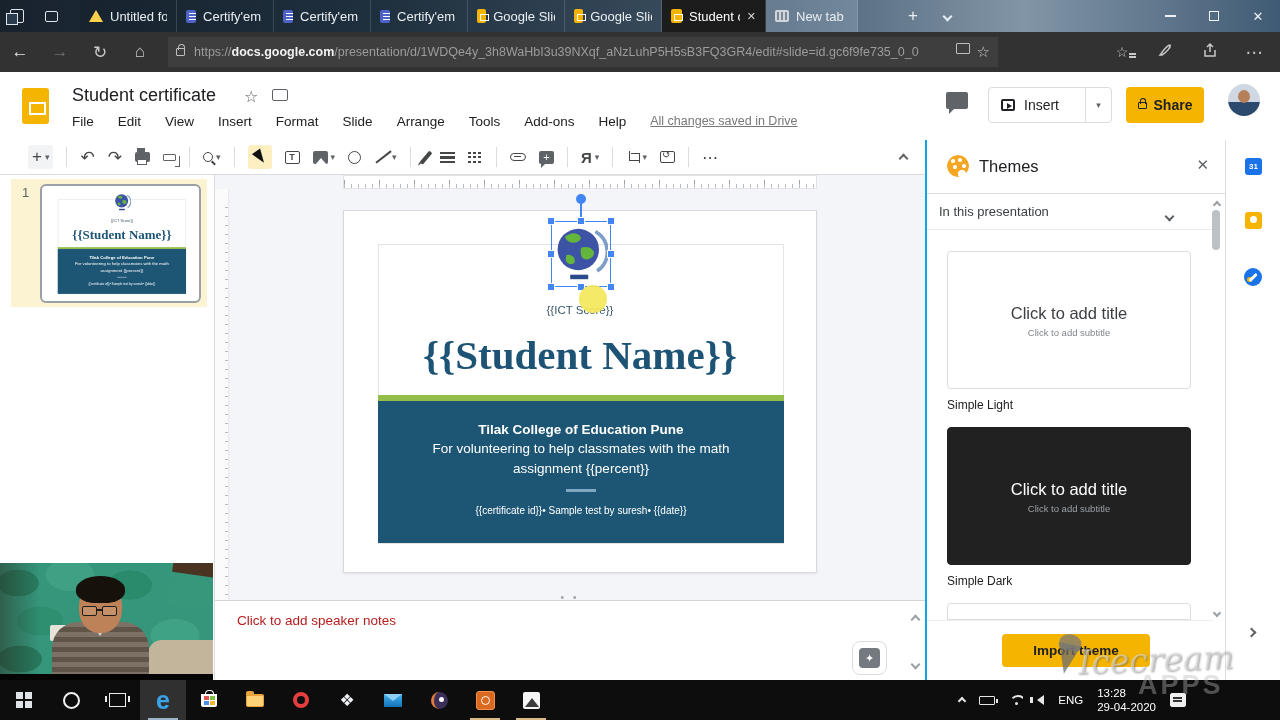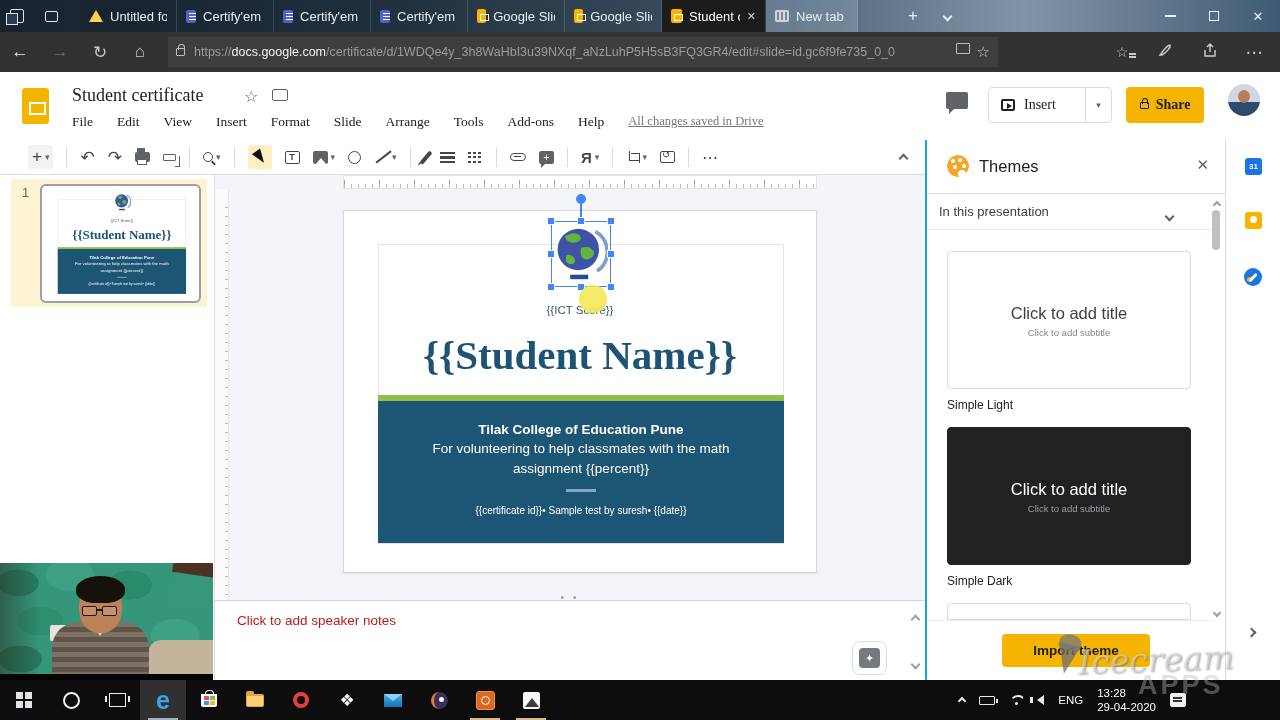--- a/index.html
+++ b/index.html
@@ -31,28 +31,28 @@
   .ico-pages{width:14px;height:14px;border:1.5px solid #dfe5ea;border-radius:2px;position:relative;background:transparent;}
   .ico-pages::after{content:"";position:absolute;left:-5px;top:3px;width:10px;height:10px;border:1.5px solid #dfe5ea;background:#2b3c4e;}
   .tab-close { margin-left:auto; font-size:11px; color:#cfd6dd; }
 
   
   .urlbar { position:absolute; left:0; top:32px; width:1280px; height:40px; background:#323232;
     display:flex; align-items:center; color:#c9c9c9; }
   .nav-g { width:40px; text-align:center; font-size:17px; }
   .url-field { margin-left:8px; width:830px; height:30px; background:#3e3e3e; display:flex; align-items:center;
     padding:0 8px; font-size:12.5px; }
-  .url-host { color:#f2f2f2; font-weight:normal; }
+  .url-host { color:#f2f2f2; font-weight:bold; }
   .url-dim { color:#9c9c9c; }
   .lock { width:9px; height:8px; border:1.5px solid #bdbdbd; border-radius:1px; position:relative; margin-right:9px; }
   .lock::before { content:""; position:absolute; left:1px; top:-5px; width:5px; height:5px; border:1.5px solid #bdbdbd; border-bottom:none; border-radius:4px 4px 0 0; }
   .url-right { margin-left:auto; display:flex; gap:7px; }
 
   
-  .gsheader { position:absolute; left:0; top:72px; width:1164px; height:68px; background:#fff;font-family:Liberation Serif, serif; }
+  .gsheader { position:absolute; left:0; top:72px; width:1164px; height:68px; background:#fff; }
   .gs-logo { position:absolute; left:22px; top:16px; width:27px; height:36px; background:#f4b400; border-radius:3px; }
   .gs-logo::after { content:""; position:absolute; left:7px; top:14px; width:13px; height:9px; border:2.5px solid #fff; }
   .doc-title { position:absolute; left:72px; top:13px; font-size:18px; color:#202124; }
   .menubar { position:absolute; left:72px; top:42px; display:flex; gap:24px; font-size:13.5px; color:#202124; }
   .save-status { font-size:12.5px; color:#777; text-decoration:underline; }
   .cmt-bubble { position:absolute; left:946px; top:20px; width:22px; height:17px; background:#606469; border-radius:2px; }
   .cmt-bubble::after { content:""; position:absolute; left:3px; bottom:-5px; border-left:6px solid #606469; border-bottom:6px solid transparent; }
   .btn-present { position:absolute; left:988px; top:15px; width:124px; height:36px; border:1px solid #dadce0; border-radius:4px;
     display:flex; align-items:center; font-size:14px; color:#202124; background:#fff; }
   .present-main { display:flex; align-items:center; gap:9px; padding:0 12px; flex:1; }
@@ -320,21 +320,21 @@
   </div>
 </div>
 
 <div class="urlbar">
   <div class="nav-g" style="color:#e8e8e8;">←</div>
   <div class="nav-g" style="color:#6f6f6f;">→</div>
   <div class="nav-g">↻</div>
   <div class="nav-g">⌂</div>
   <div class="url-field">
     <span class="lock"></span>
-    <span style="white-space:nowrap;overflow:hidden;"><span class="url-dim">https://</span><span class="url-host">docs.google.com</span><span class="url-dim">/certificate/d/1WDQe4y_3h8WaHbI3u39NXqf_aNzLuhP5H5sB3FQ3GR4/edit#slide=id.gc6f9fe735_0_0</span></span>
+    <span style="white-space:nowrap;overflow:hidden;"><span class="url-dim">https://</span><span class="url-host">docs.google.com</span><span class="url-dim">/presentation/d/1WDQe4y_3h8WaHbI3u39NXqf_aNzLuhP5H5sB3FQ3GR4/edit#slide=id.gc6f9fe735_0_0</span></span>
     <span class="url-right">
       <span style="width:14px;height:11px;border:1.5px solid #bdbdbd;border-radius:1px;position:relative;"></span>
       <span style="font-size:15px;">☆</span>
     </span>
   </div>
   <div style="margin-left:auto;display:flex;align-items:center;gap:4px;padding-right:6px;">
     <div class="nav-g" style="position:relative;"><span style="font-size:14px;">☆</span><span style="position:absolute;right:6px;top:11px;width:7px;height:6px;background:linear-gradient(#c9c9c9 0 1.5px,transparent 1.5px 3px,#c9c9c9 3px 4.5px,transparent 4.5px 6px,#c9c9c9 6px);"></span></div>
     <div class="nav-g"><svg width="16" height="16" viewBox="0 0 16 16">
           <path d="M2 13 C5 9 8 4 12 3 C13 5 9 10 4 13 Z" fill="none" stroke="#c9c9c9" stroke-width="1.5"></path>
         </svg></div>

